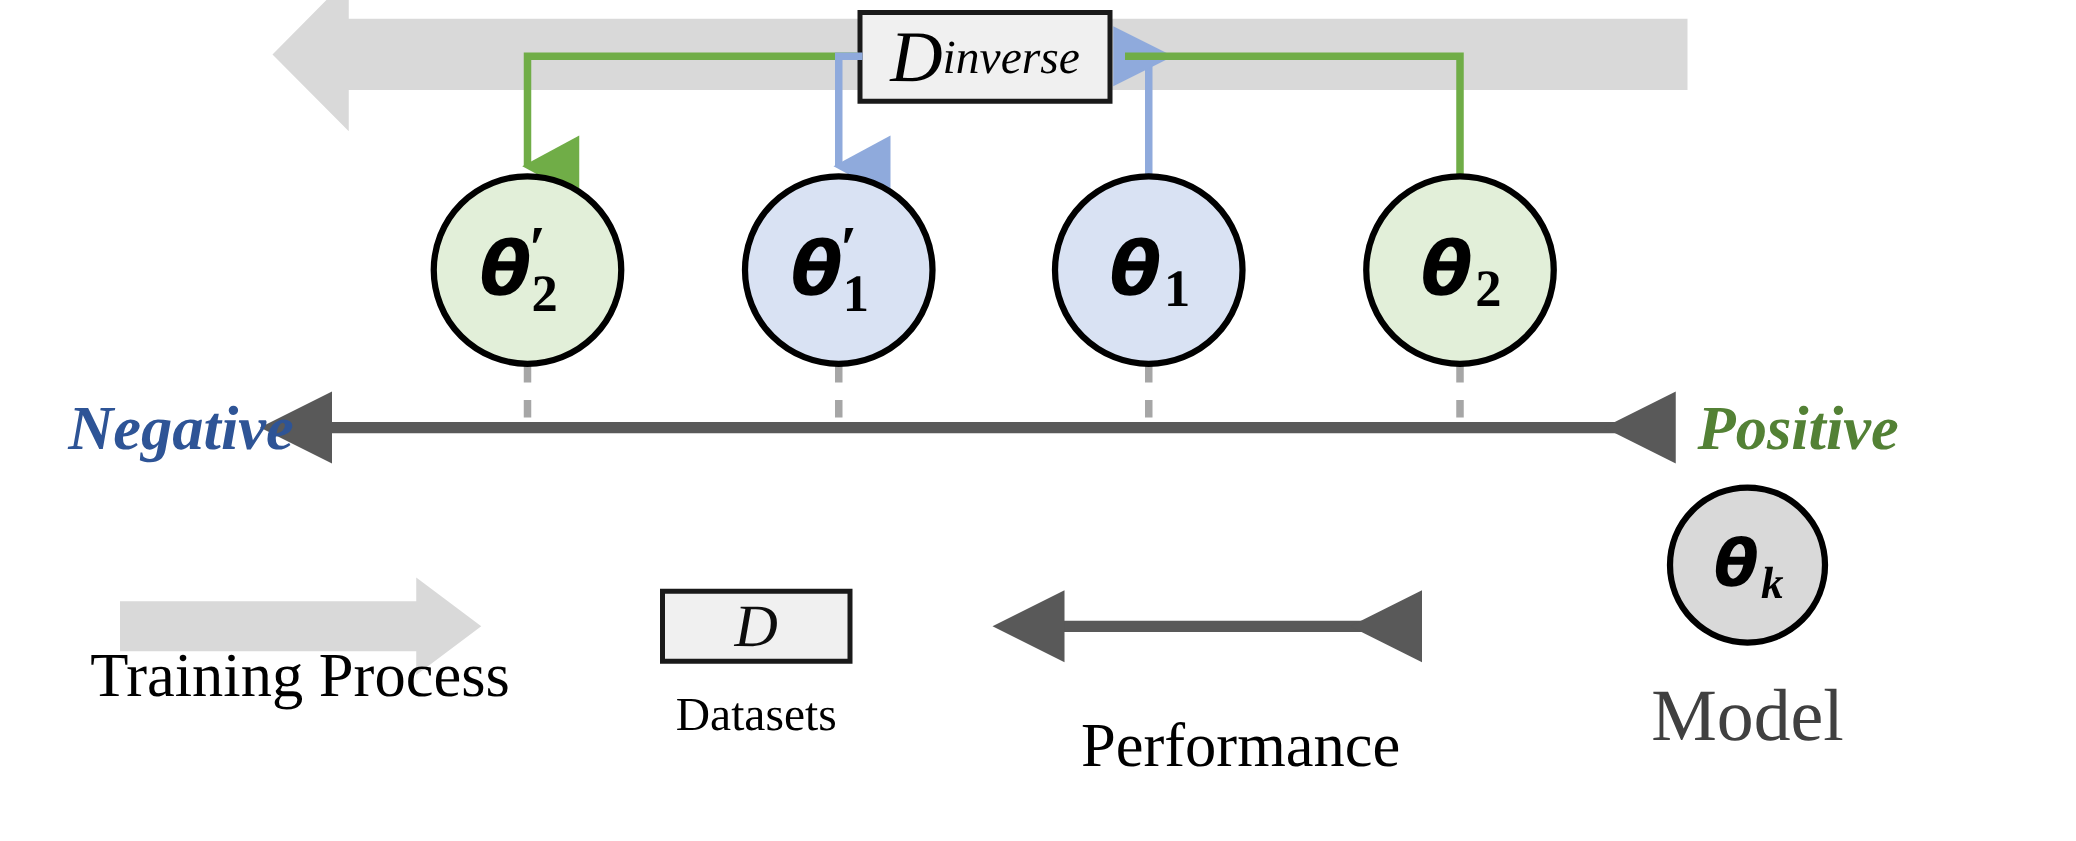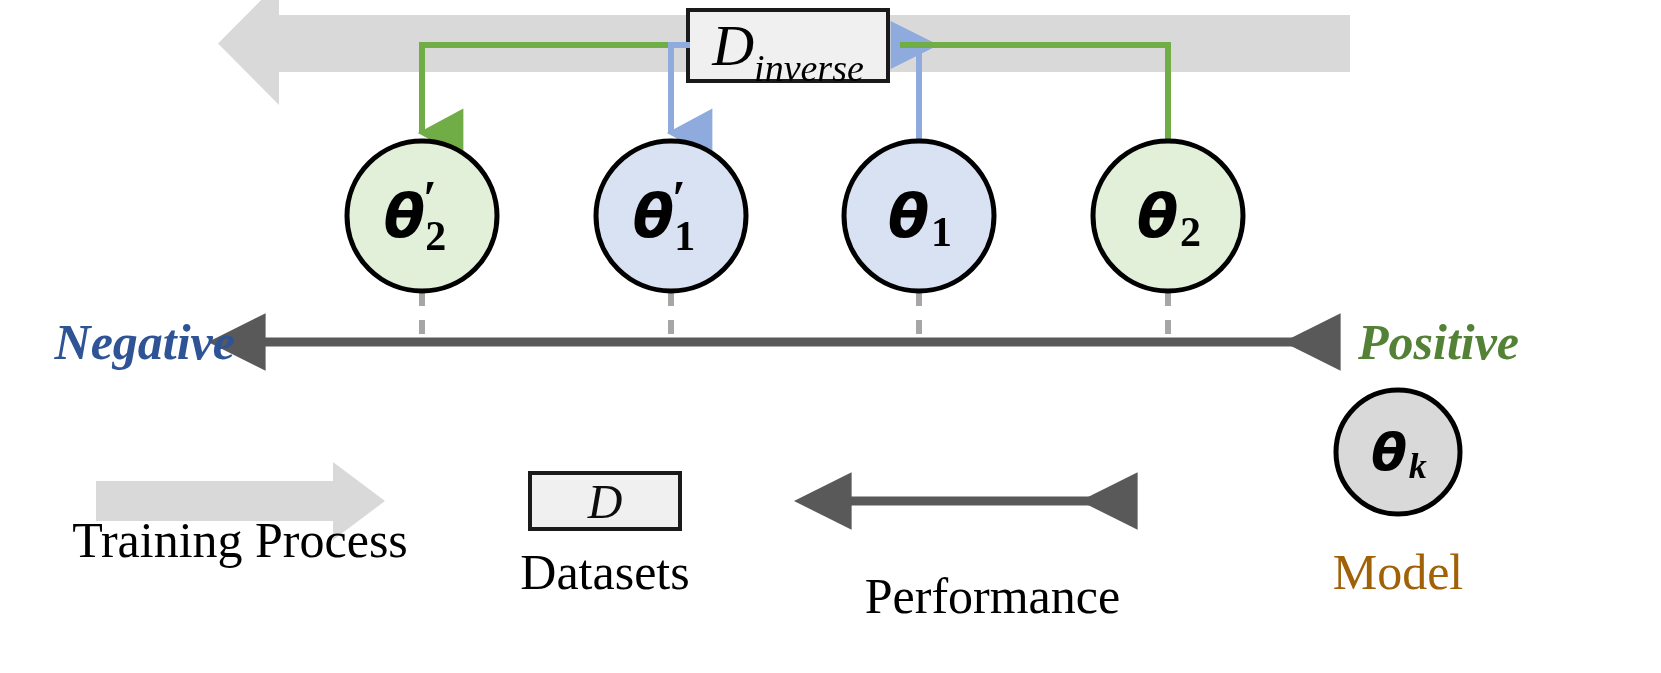--- a/index.html
+++ b/index.html
@@ -114,21 +114,21 @@
     </g>
 
     <g>
       <circle cx="1398" cy="452" r="62" fill="#d9d9d9" stroke="#000000" stroke-width="5"></circle>
     </g>
   </svg>
 
   <div class="box-label" style="position:absolute; left:688px; top:10px; width:200px; height:71px;
               display:flex; align-items:center; justify-content:center;">
     <span style="font-size:58px; line-height:1;">D</span>
-      <span style="font-size:38px; line-height:1; position:relative; top:22px;">inverse</span>
+      <span style="font-size:38px; line-height:1; position:relative; top:0;">inverse</span>
   </div>
 
   <div style="position:absolute; left:347px; top:141px; width:150px; height:150px;
               display:flex; align-items:center; justify-content:center;">
     <span style="font-family:'DejaVu Sans',sans-serif; font-weight:bold; font-style:italic; font-size:60px; line-height:1;">θ</span>
       <span style="font-family:'Liberation Serif',serif; font-weight:bold; font-size:50px; line-height:1; position:relative; top:-18px; left:-2px;">′</span>
       <span style="font-family:'Liberation Serif',serif; font-weight:bold; font-size:42px; line-height:1; position:relative; top:20px; left:-14px;">2</span>
   </div>
 
   <div style="position:absolute; left:596px; top:141px; width:150px; height:150px;
@@ -169,22 +169,22 @@
     <span style="font-family:'DejaVu Sans',sans-serif; font-weight:bold; font-style:italic; font-size:52px; line-height:1;">θ</span>
       <span style="font-family:'Liberation Serif',serif; font-weight:bold; font-style:italic; font-size:36px; line-height:1; position:relative; top:14px; left:2px;">k</span>
   </div>
 
   <div style="position:absolute; left:20px; top:508px; width:440px; height:64px;
               display:flex; align-items:center; justify-content:center;
               font-family:'Liberation Serif',serif; font-size:50px; color:#000000;">Training Process</div>
 
   <div style="position:absolute; left:455px; top:540px; width:300px; height:64px;
               display:flex; align-items:center; justify-content:center;
-              font-family:'Liberation Serif',serif; font-size:50px; color:#000000;">Datasets</div>
+              font-family:'Liberation Serif',serif; font-size:38px; color:#000000;">Datasets</div>
 
   <div style="position:absolute; left:825px; top:540px; width:335px; height:64px;
               display:flex; align-items:center; justify-content:center;
               font-family:'Liberation Serif',serif; font-size:50px; color:#000000;margin-top:24px;">Performance</div>
 
   <div style="position:absolute; left:1268px; top:540px; width:260px; height:64px;
               display:flex; align-items:center; justify-content:center;
-              font-family:'Liberation Serif',serif; font-size:50px; color:#a16207;">Model</div>
+              font-family:'Liberation Serif',serif; font-size:59px; color:#404040;">Model</div>
 </div>
 
 </body></html>

